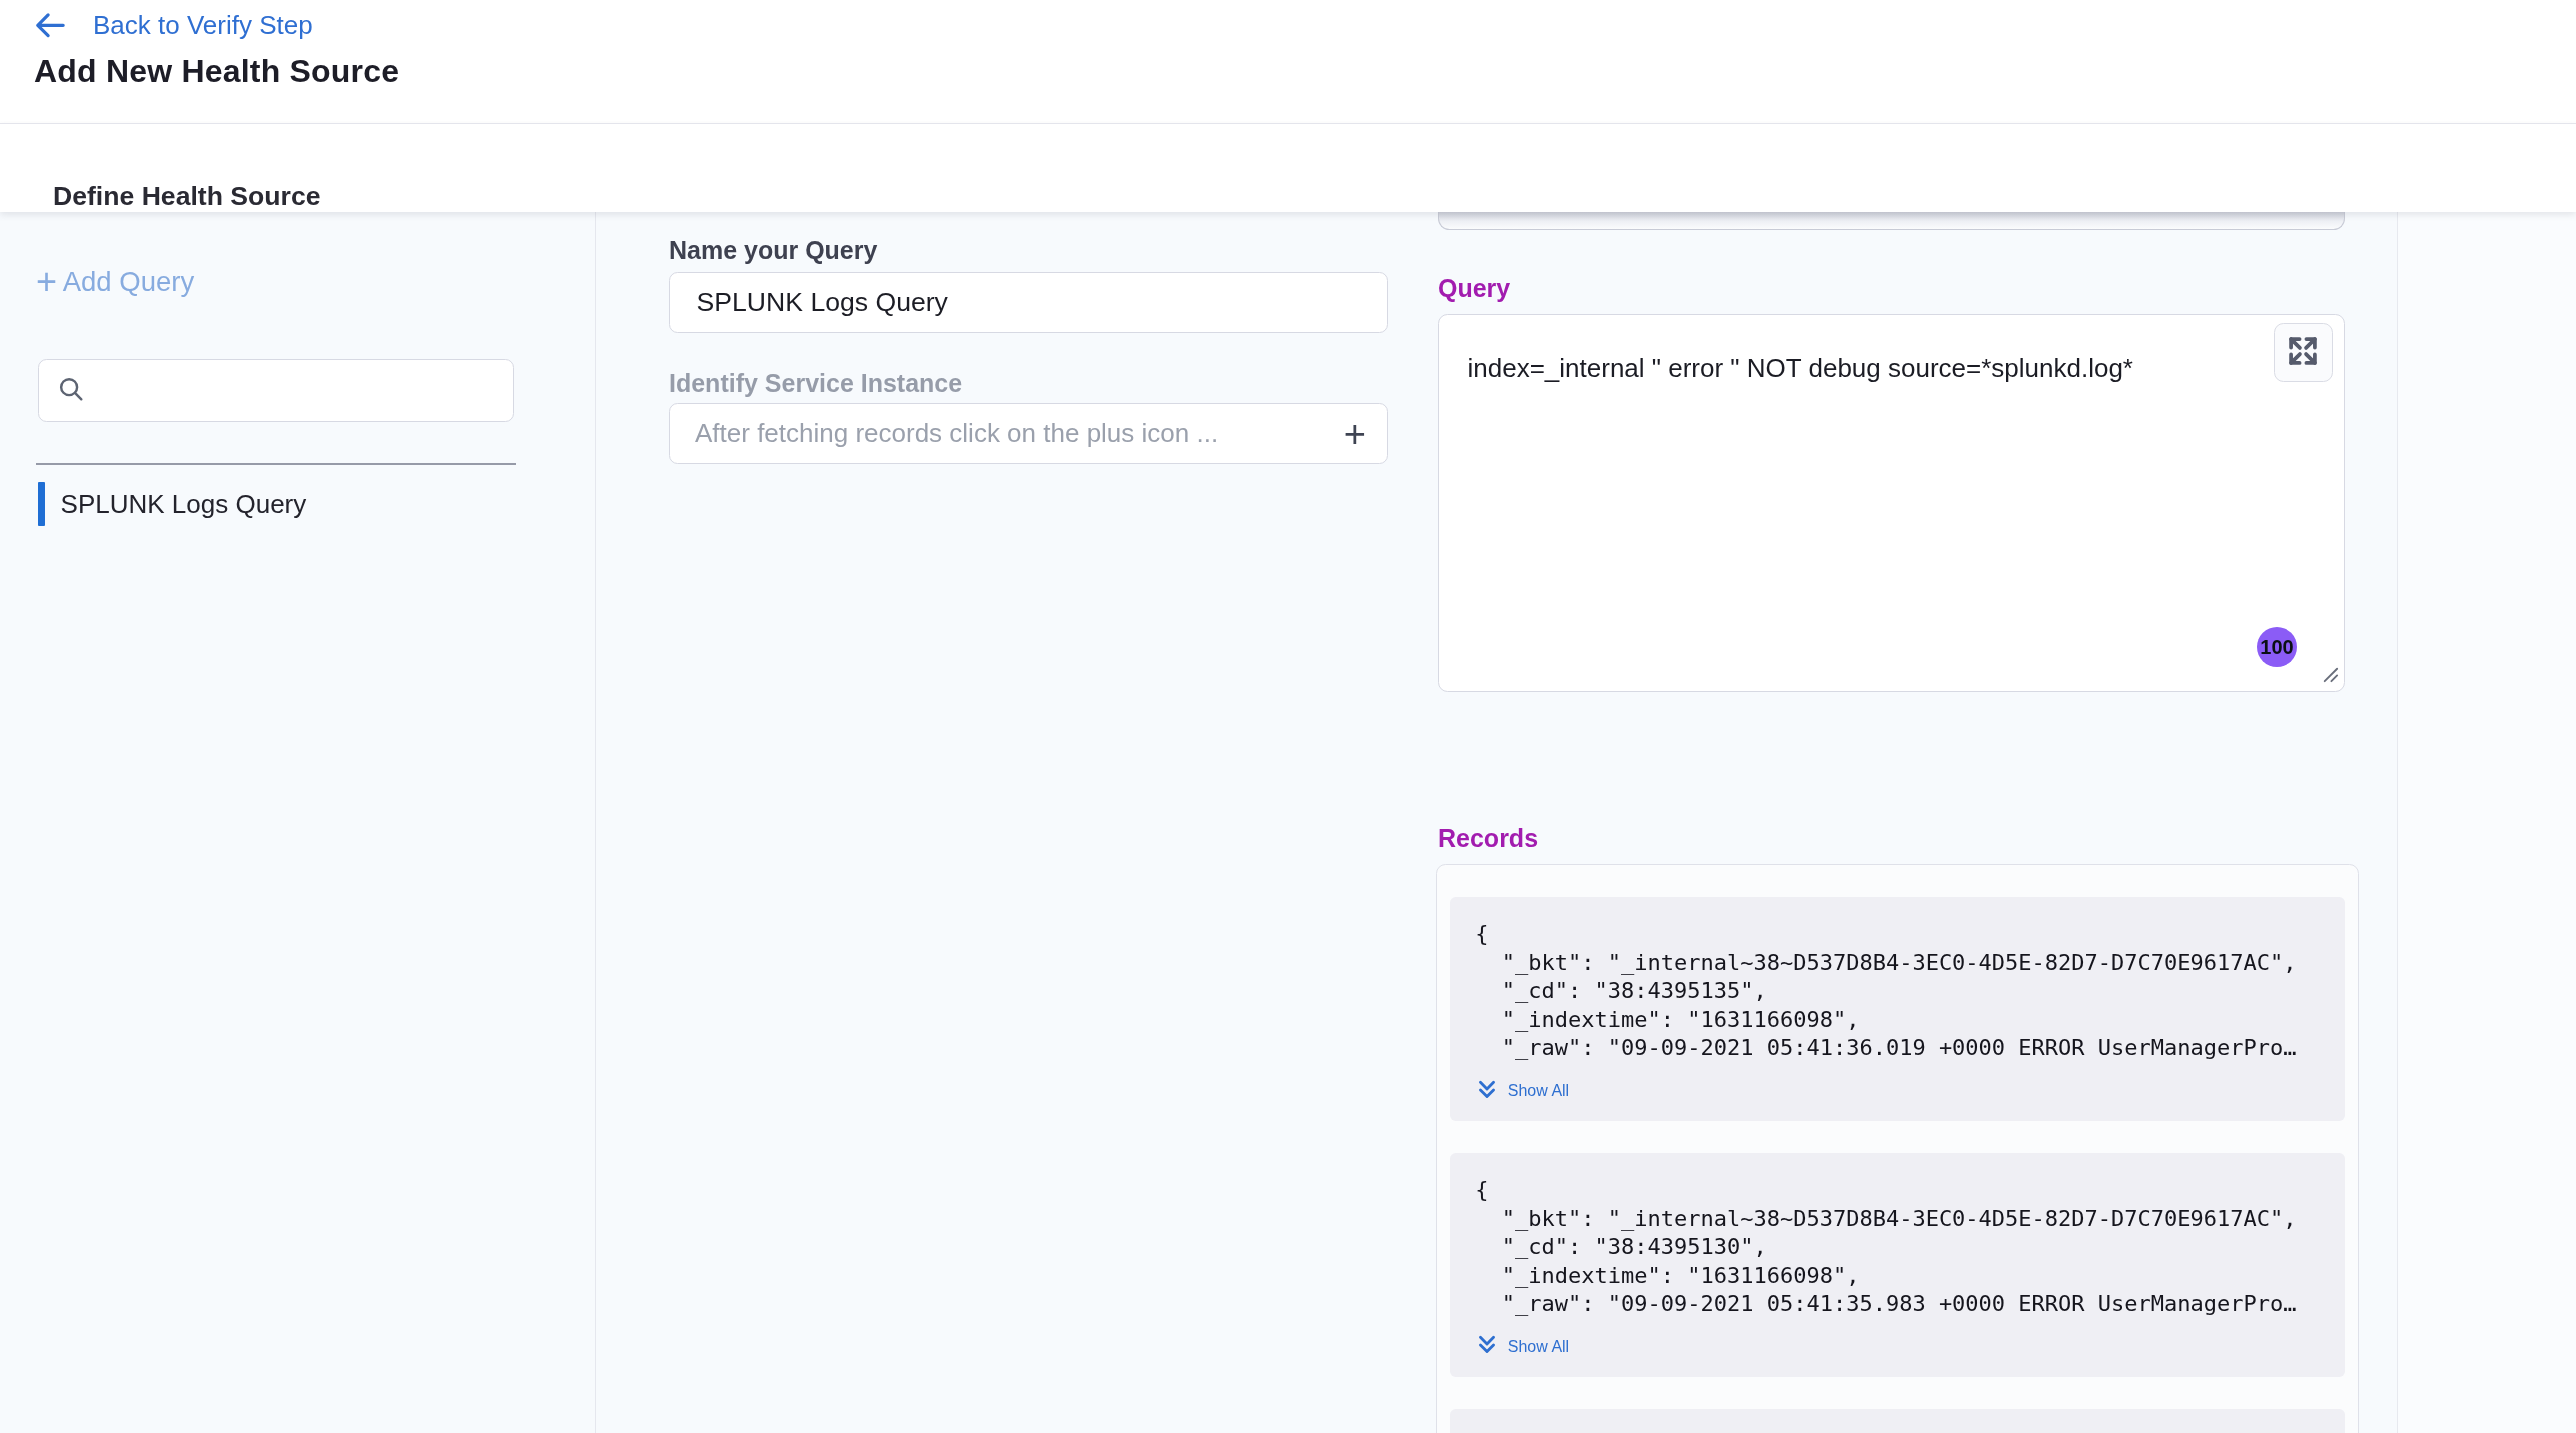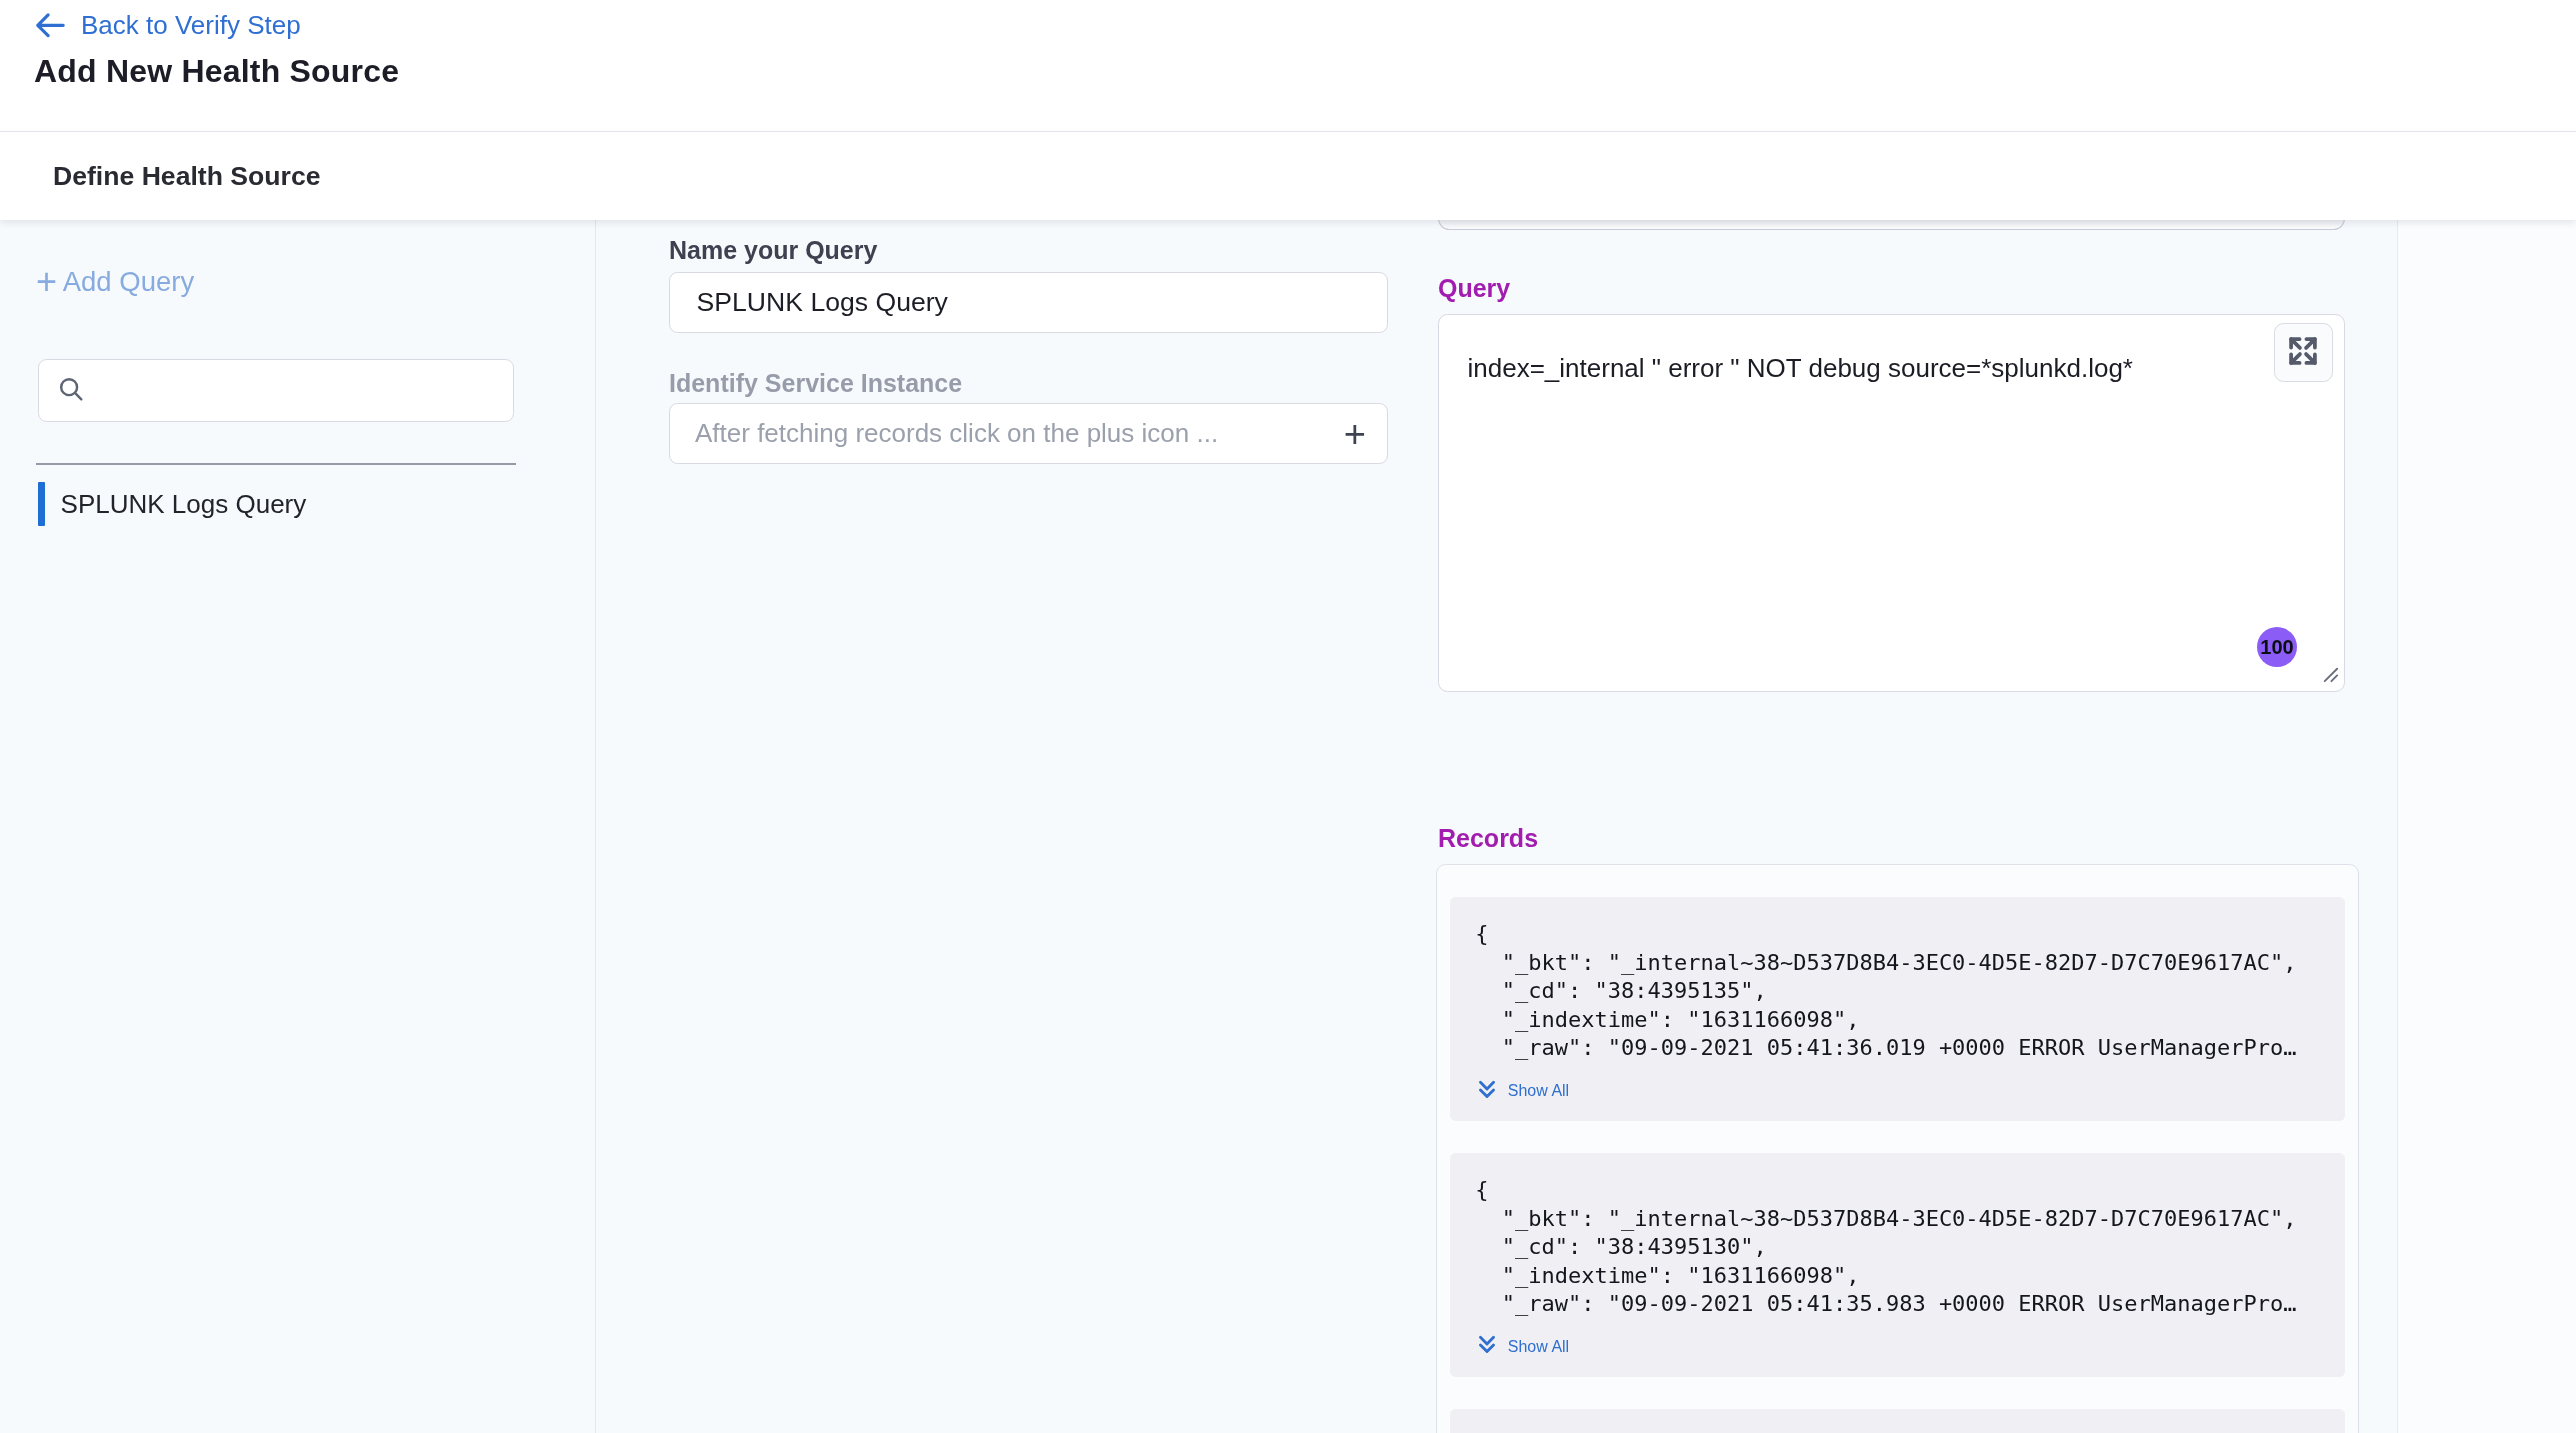--- a/index.html
+++ b/index.html
@@ -5,30 +5,30 @@
   * { margin:0; padding:0; box-sizing:border-box; }
   html,body { width:2576px; height:1433px; overflow:hidden; }
   body {
     font-family:"Liberation Sans", sans-serif;
     background:#ffffff;
     position:relative;
     color:#1d1d27;
   }
   
   .header { position:absolute; top:0; left:0; right:0; height:121px; background:#ffffff; z-index:6; }
-  .back-row { position:absolute; left:34px; top:9.5px; display:flex; align-items:center; gap:15px; cursor:pointer; }
+  .back-row { position:absolute; left:34px; top:9.5px; display:flex; align-items:center; gap:27px; cursor:pointer; }
   .back-row svg { display:block; }
   .back-label { font-size:26px; color:#2f6fd2; font-weight:500; }
   .page-title { position:absolute; left:34px; top:53px; font-size:32px; font-weight:700; color:#1d1d27; letter-spacing:0.2px; }
   
   .tabbar {
-    position:absolute; top:131px; left:0; right:0; height:89px;
+    position:absolute; top:123px; left:0; right:0; height:89px;
     background:#ffffff; border-top:0.9px solid #e4e5ec;
     box-shadow:0 2.8px 6.6px rgba(96,97,112,0.14);
-    display:flex; align-items:center; padding-left:34px; z-index:5;
+    display:flex; align-items:flex-end; padding-left:34px; z-index:5;
   }
   .tab { position:relative; display:flex; align-items:center; padding:0 19px; font-size:26.6px; font-weight:600; cursor:pointer; }
   .tab-define { color:#2a2a33; }
   .tab-customize { color:#9d9ea8; }
   .tab-underline { position:absolute; left:0; right:0; bottom:0; height:6.6px; background:#2673d4; border-radius:3.8px 3.8px 0 0; }
   
   .content { position:absolute; top:211px; left:0; right:0; bottom:0; background:#f7fafd; overflow:hidden; z-index:1; }
   
   .sidebar { position:absolute; left:0; top:0; bottom:0; width:596px; border-right:0.9px solid #e5e7ee; }
   .add-query { position:absolute; left:36px; top:55px; display:flex; align-items:center; gap:5.7px; color:#87abdf; cursor:pointer; }

